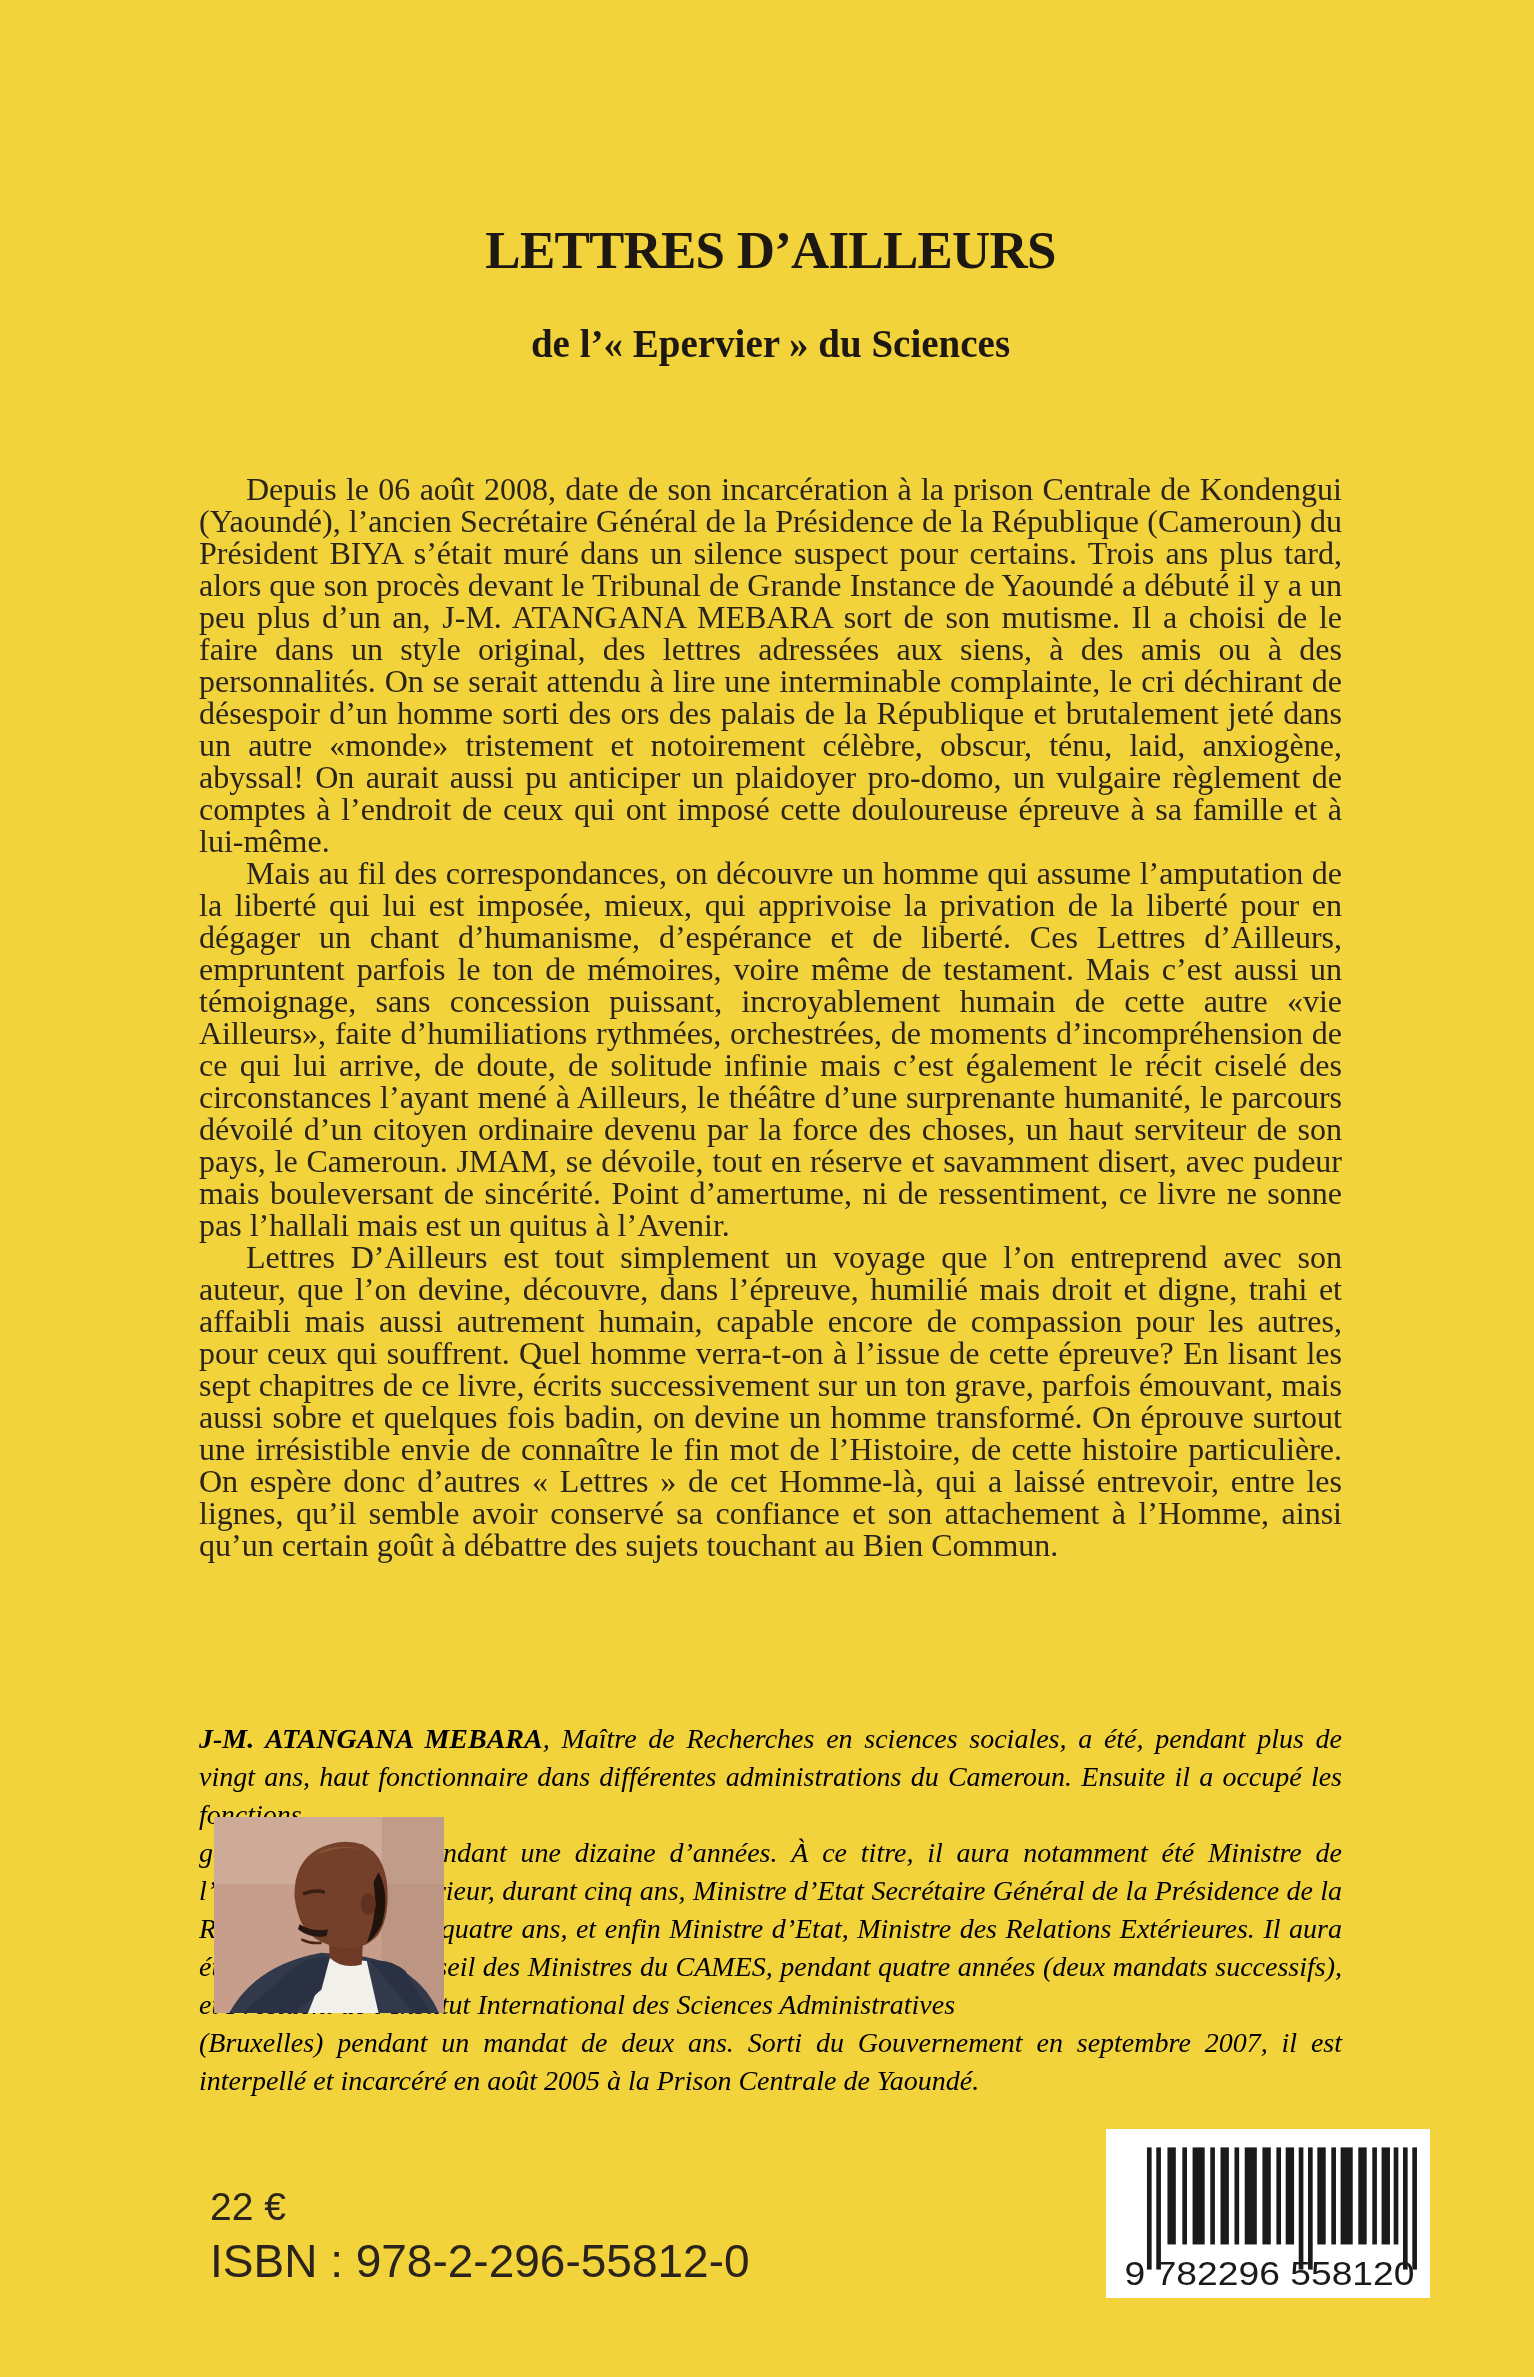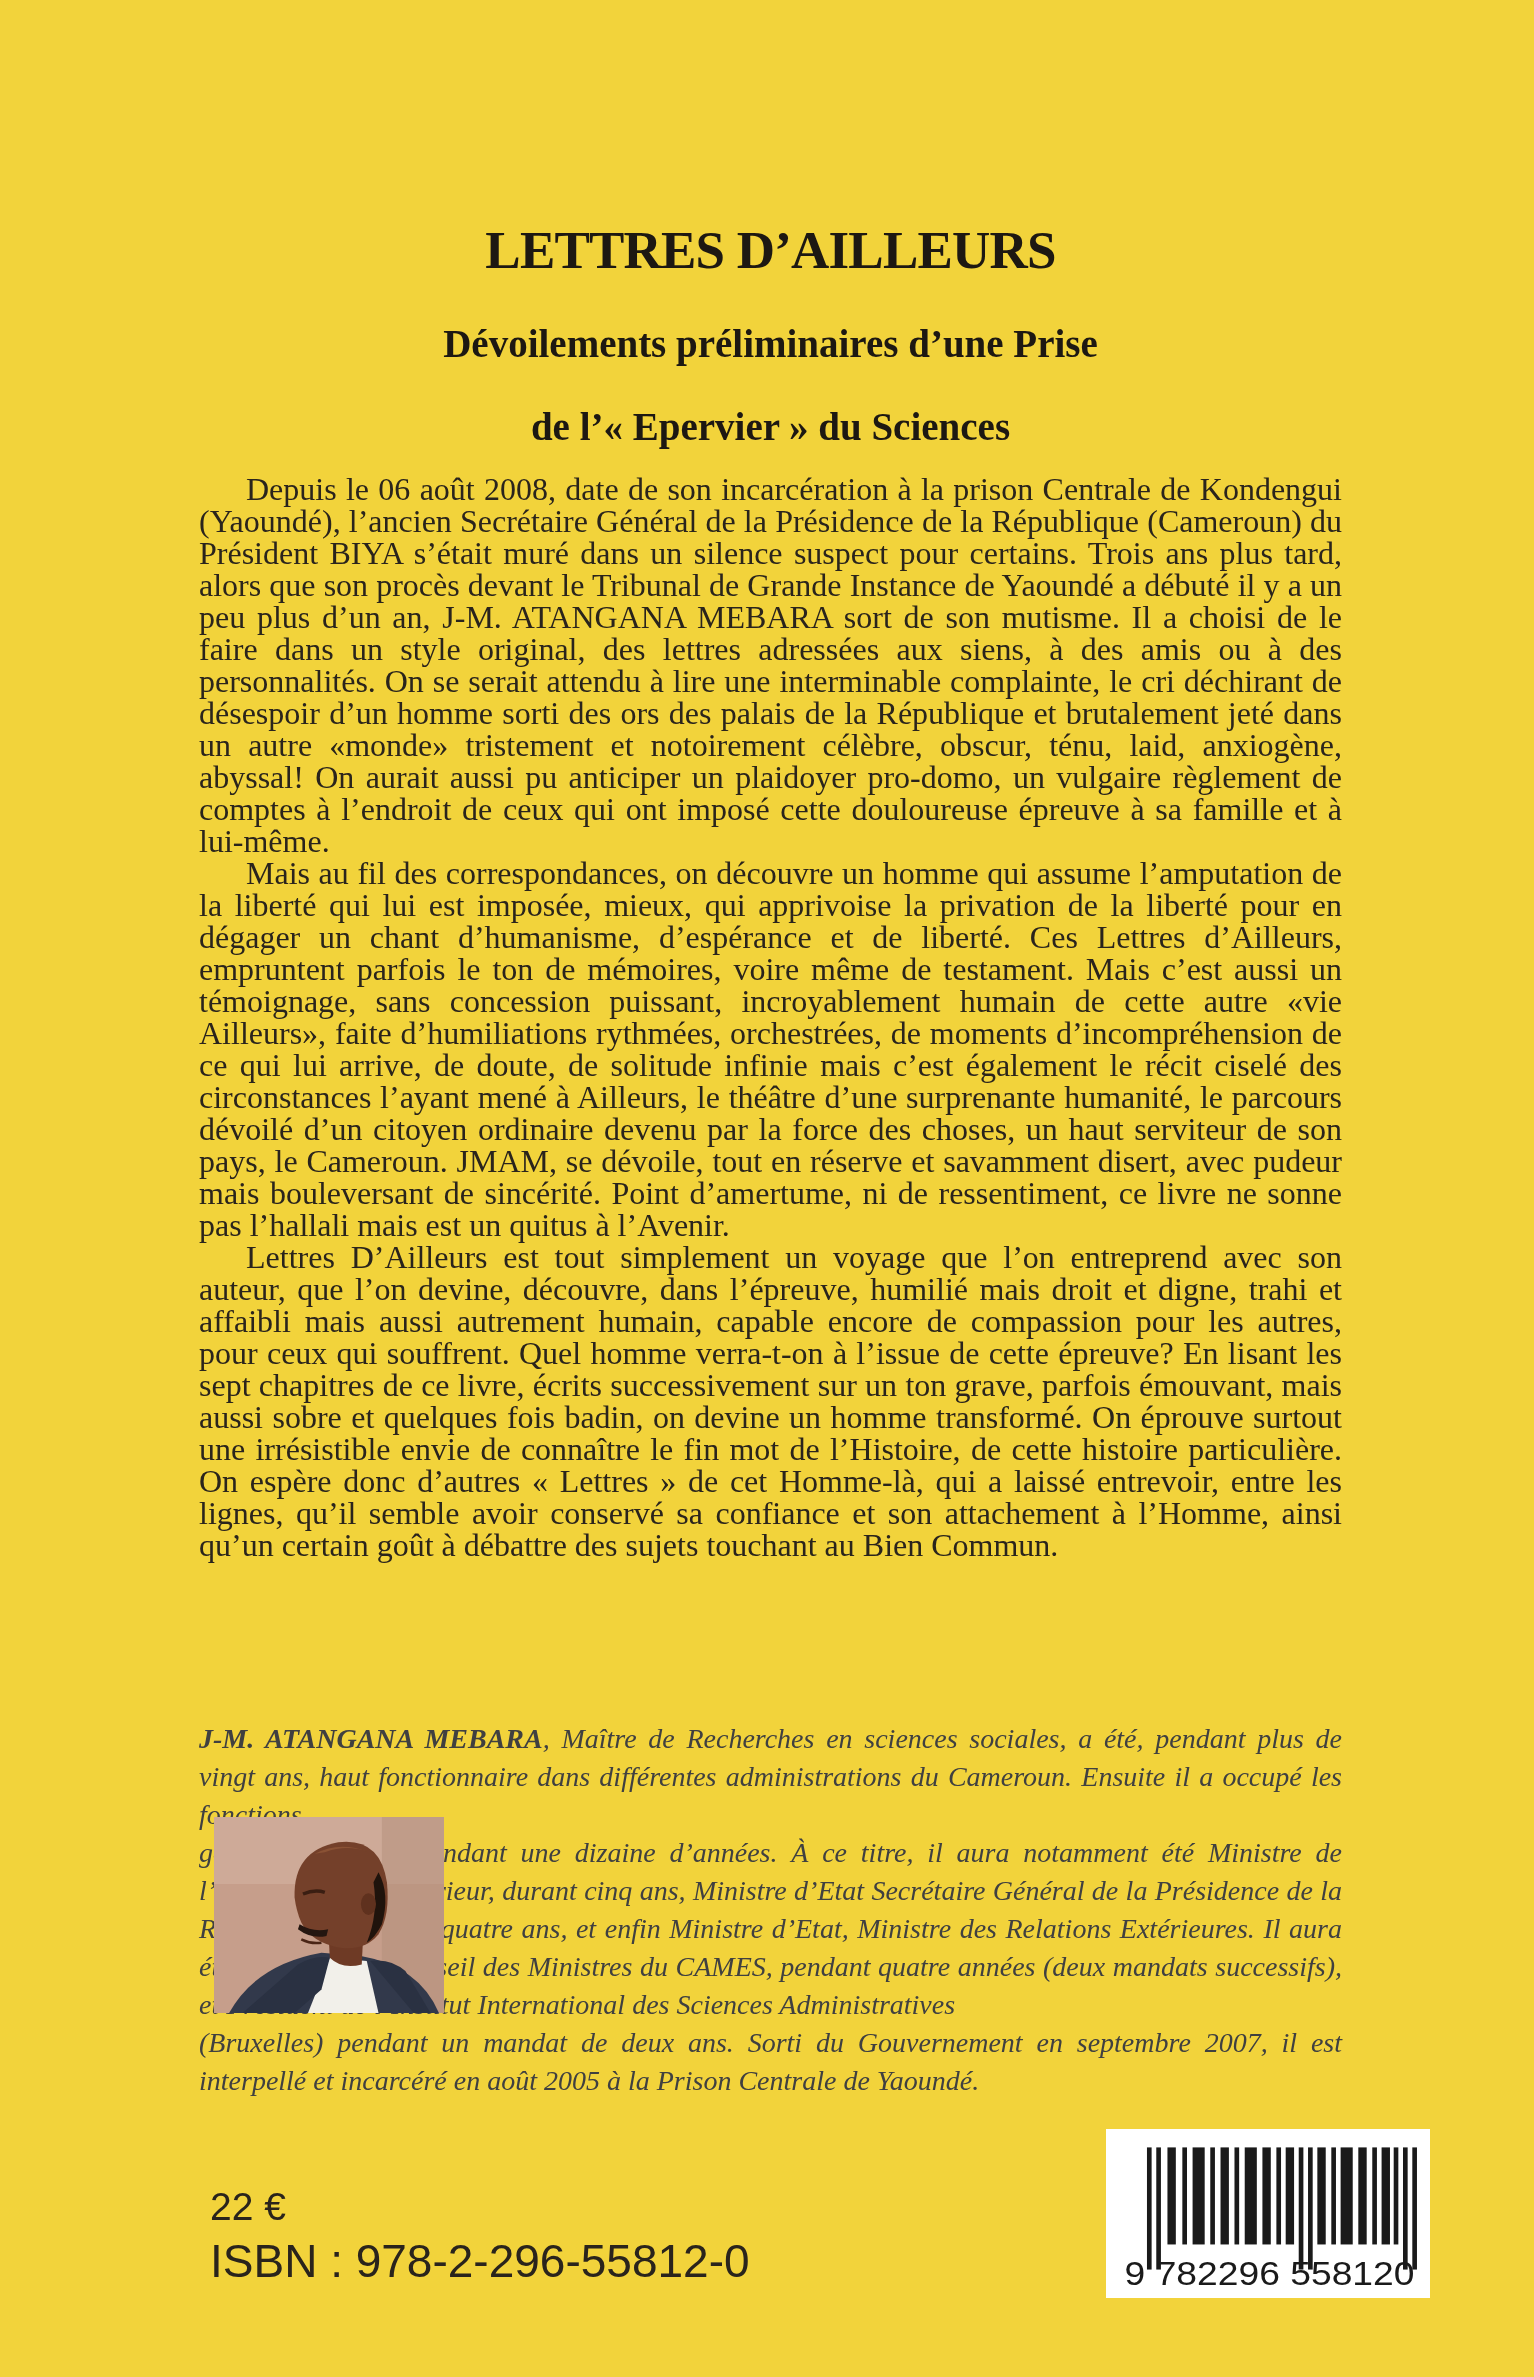--- a/index.html
+++ b/index.html
@@ -23,21 +23,21 @@
     position:absolute;left:199px;top:473px;width:1143px;
     font-size:32px;line-height:32px;text-align:justify;
     color:#2a241c;
   }
   .synopsis p{margin:0;text-indent:47px;}
   .synopsis .it{}
   
   .bio{
     position:absolute;left:199px;top:1720px;width:1143px;
     font-style:italic;font-size:28px;line-height:38px;
-    text-align:justify;color:#404040;
+    text-align:justify;color:#000000;
   }
   .bio p{margin:0;}
   .bio-name{font-weight:bold;}
   .bio-middle{margin-left:277px;}
   
   .photo{
     position:absolute;left:214px;top:1817px;width:230px;height:196px;
   }
   .photo svg{display:block;width:100%;height:100%;}
   
@@ -61,21 +61,20 @@
     font-size:40px;fill:#1a1a1a;
   }
 </style>
 </head>
 <body>
 
 <div class="page">
 
   <div class="title-block">
     <div class="title-main">LETTRES D’AILLEURS</div>
-    <div class="title-sub">Dévoilements préliminaires d’une Prise</div>
     <div class="title-sub">de l’« Epervier » du Sciences</div>
   </div>
 
   <div class="synopsis">
     <p><span>Depuis le 06 août 2008, date de son incarcération à la prison Centrale de Kondengui (Yaoundé), l’ancien Secrétaire Général de la Présidence de la République (Cameroun) du Président BIYA s’était muré dans un silence suspect pour certains. Trois ans plus tard, alors que son procès devant le Tribunal de Grande Instance de Yaoundé a débuté il y a un peu plus d’un an, J-M. ATANGANA MEBARA sort de son mutisme. Il a choisi de le faire dans un style original, des lettres adressées aux siens, à des amis ou à des personnalités. On se serait attendu à lire une interminable complainte, le cri déchirant de désespoir d’un homme sorti des ors des palais de la République et brutalement jeté dans un autre «monde» tristement et notoirement célèbre, obscur, ténu, laid, anxiogène, abyssal! On aurait aussi pu anticiper un plaidoyer pro-domo, un vulgaire règlement de comptes à l’endroit de ceux qui ont imposé cette douloureuse épreuve à sa famille et à lui-même.</span></p>
     <p><span>Mais au fil des correspondances, on découvre un homme qui assume l’amputation de la liberté qui lui est imposée, mieux, qui apprivoise la privation de la liberté pour en dégager un chant d’humanisme, d’espérance et de liberté. Ces </span><span class="it">Lettres d’Ailleurs,</span><span> empruntent parfois le ton de mémoires, voire même de testament. Mais c’est aussi un témoignage, sans concession puissant, incroyablement humain de cette autre «vie Ailleurs», faite d’humiliations rythmées, orchestrées, de moments d’incompréhension de ce qui lui arrive, de doute, de solitude infinie mais c’est également le récit ciselé des circonstances l’ayant mené à Ailleurs, le théâtre d’une surprenante humanité, le parcours dévoilé d’un citoyen ordinaire devenu par la force des choses, un haut serviteur de son pays, le Cameroun. JMAM, se dévoile, tout en réserve et savamment disert, avec pudeur mais bouleversant de sincérité. Point d’amertume, ni de ressentiment, ce livre ne sonne pas l’hallali mais est un quitus à l’Avenir.</span></p>
     <p><span class="it">Lettres D’Ailleurs</span><span> est tout simplement un voyage que l’on entreprend avec son auteur, que l’on devine, découvre, dans l’épreuve, humilié mais droit et digne, trahi et affaibli mais aussi autrement humain, capable encore de compassion pour les autres, pour ceux qui souffrent. Quel homme verra-t-on à l’issue de cette épreuve? En lisant les sept chapitres de ce livre, écrits successivement sur un ton grave, parfois émouvant, mais aussi sobre et quelques fois badin, on devine un homme transformé. On éprouve surtout une irrésistible envie de connaître le fin mot de l’Histoire, de cette histoire particulière. On espère donc d’autres « Lettres » de cet Homme-là, qui a laissé entrevoir, entre les lignes, qu’il semble avoir conservé sa confiance et son attachement à l’Homme, ainsi qu’un certain goût à débattre des sujets touchant au Bien Commun.</span></p>
   </div>
 
   <div class="bio">

